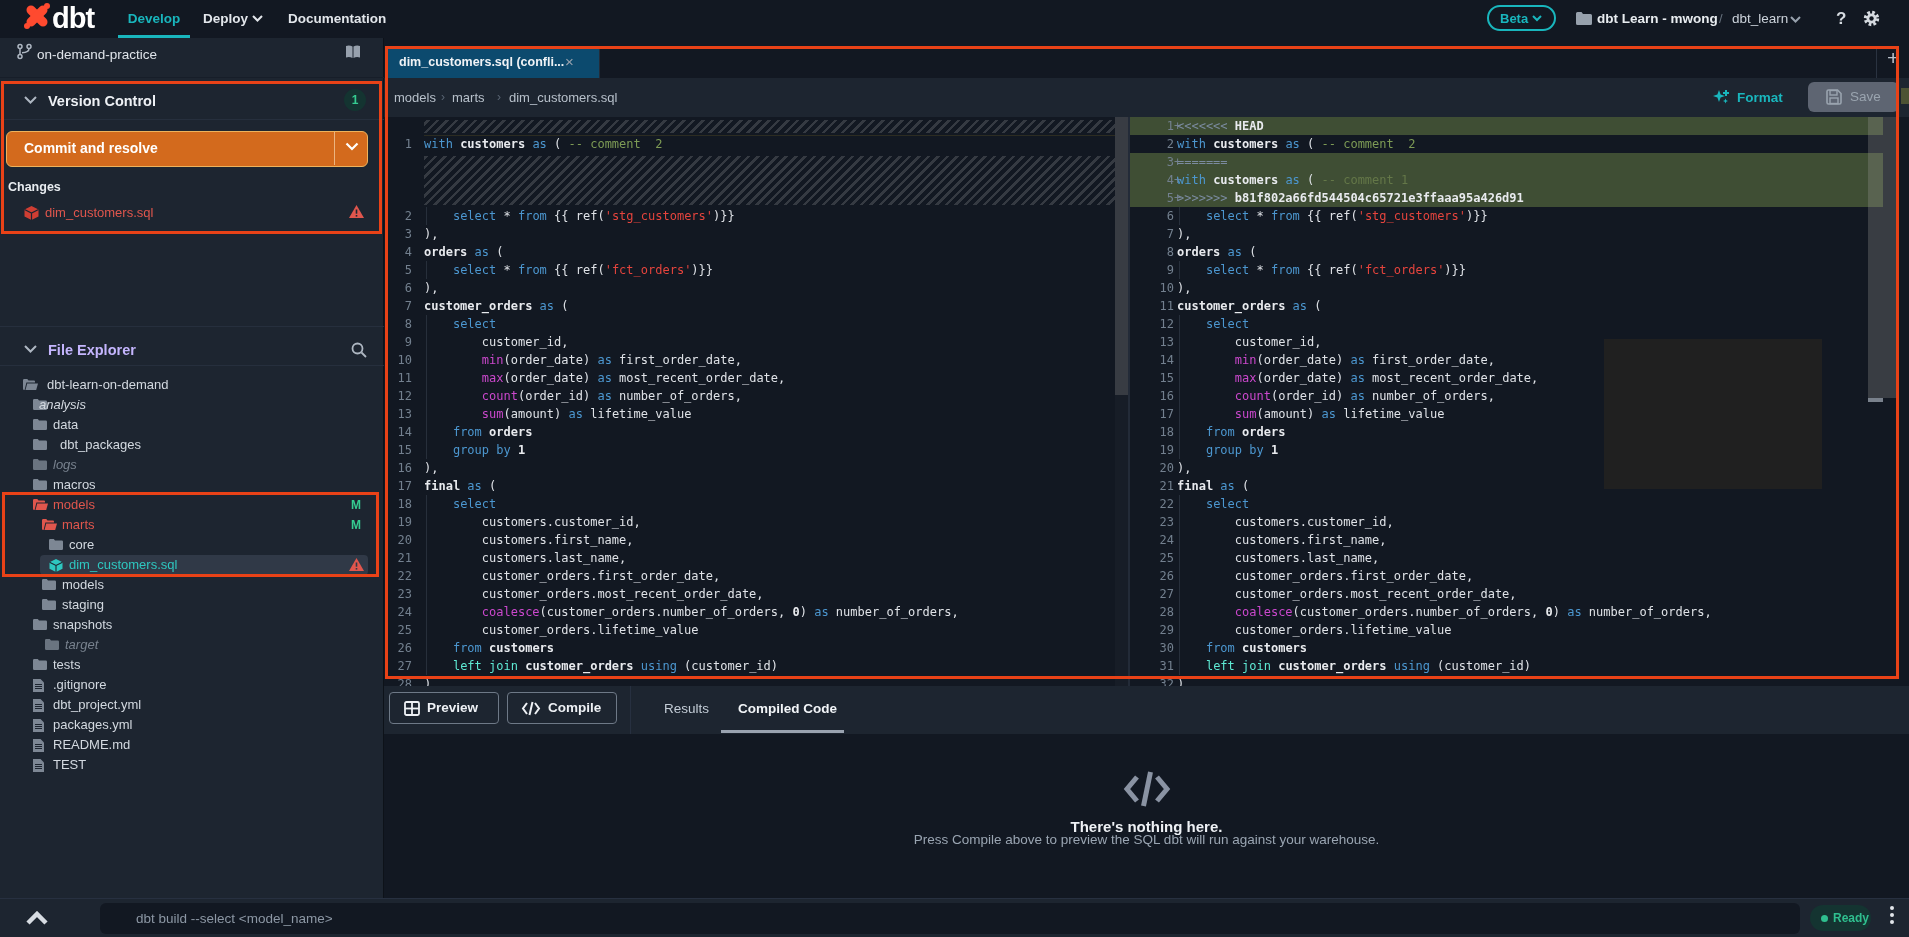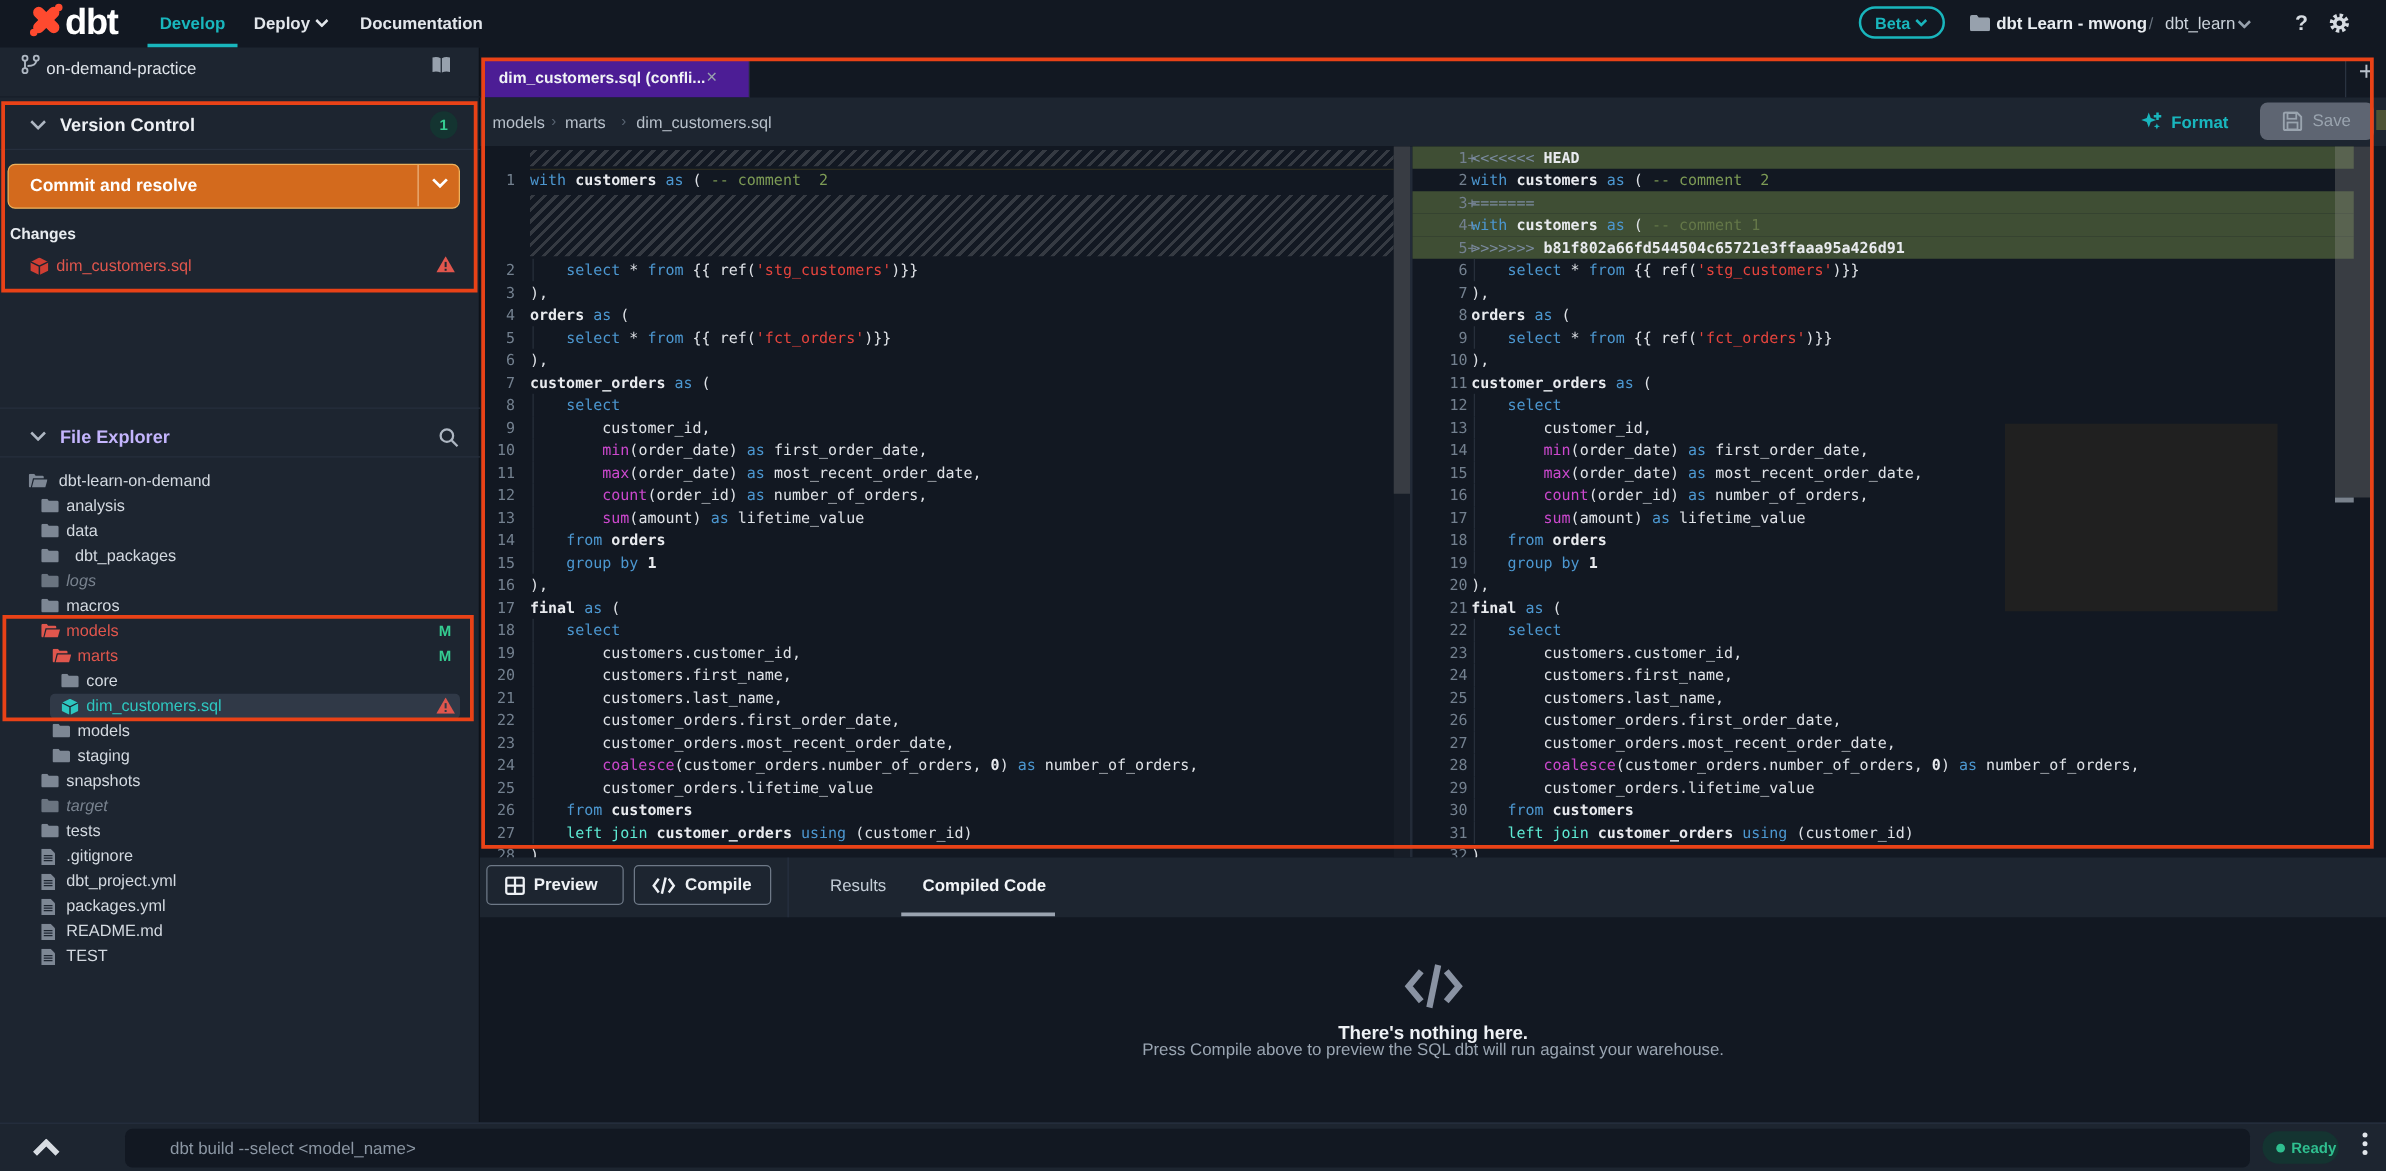--- a/index.html
+++ b/index.html
@@ -50,21 +50,21 @@
   .tree-icon { position:absolute; top:4px; }
   .tree-label { position:absolute; top:0; height:20px; line-height:20px; font-size:13px; color:#d3d9e0; white-space:pre; }
   .tree-label.dim { color:#78828e; font-style:italic; }
   .tree-label.red { color:#e0564d; }
   .tree-label.teal { color:#2ec7c0; }
   .tree-badge { position:absolute; left:351px; top:0; width:14px; height:20px; line-height:20px; font-size:12px; font-weight:bold; color:#35cc91; }
   .tree-warn { position:absolute; left:349px; top:3px; }
 
   
   #tabstrip { position:absolute; left:384px; top:38px; width:1525px; height:40px; background:#121822; }
-  #tab-active { position:absolute; left:3px; top:9px; width:213px; height:31px; background:#4c1d95; border-right:1px solid #232c39; }
+  #tab-active { position:absolute; left:3px; top:9px; width:213px; height:31px; background:#0c4a6e; border-right:1px solid #232c39; }
   #tab-label { position:absolute; left:12px; top:0; width:168px; height:31px; line-height:31px; font-size:12.5px; font-weight:bold; color:#f0f3f6; white-space:nowrap; overflow:hidden; }
   #tab-close { position:absolute; left:178px; top:0; height:31px; line-height:29px; font-size:15px; color:#98a2ae; }
   #tab-plus { position:absolute; left:1503px; top:6px; font-size:21px; color:#b9c1cb; line-height:28px; }
   #tab-divider2 { position:absolute; left:1492px; top:9px; width:1px; height:31px; background:#2a3341; }
 
   #crumbbar { position:absolute; left:384px; top:78px; width:1525px; height:39px; background:#1d2530; }
   .crumb { position:absolute; top:0; height:39px; line-height:39px; font-size:13px; color:#b7c0ca; }
   .crumb-sep { color:#596573; font-size:12px; }
   #format-btn { position:absolute; left:1328px; top:0; height:39px; }
   #format-label { position:absolute; left:25px; top:0; height:39px; line-height:39px; font-size:13.5px; font-weight:bold; color:#19b6bd; }
@@ -257,21 +257,21 @@
             </svg>
           </span>
           <span class="tree-label" style="left: 47px;">dbt-learn-on-demand</span>
         </div>
         <div class="tree-row" style="top: 20px;">
           <span class="tree-icon" style="left: 33px;">
             <svg width="14" height="11" viewBox="0 0 14 11">
               <path d="M0 1.2 Q0 0 1.2 0 L4.8 0 L6 1.6 L12.8 1.6 Q14 1.6 14 2.8 L14 9.8 Q14 11 12.8 11 L1.2 11 Q0 11 0 9.8 Z" fill="#7d8794"></path>
             </svg>
           </span>
-          <span class="tree-label" style="left: 53px;">analysis</span>
+          <span class="tree-label" style="left: 39px; font-style: italic;">analysis</span>
         </div>
         <div class="tree-row" style="top: 40px;">
           <span class="tree-icon" style="left: 33px;">
             <svg width="14" height="11" viewBox="0 0 14 11">
               <path d="M0 1.2 Q0 0 1.2 0 L4.8 0 L6 1.6 L12.8 1.6 Q14 1.6 14 2.8 L14 9.8 Q14 11 12.8 11 L1.2 11 Q0 11 0 9.8 Z" fill="#7d8794"></path>
             </svg>
           </span>
           <span class="tree-label" style="left: 53px;">data</span>
         </div>
         <div class="tree-row" style="top: 60px;">
@@ -360,21 +360,21 @@
           <span class="tree-label" style="left: 62px;">staging</span>
         </div>
         <div class="tree-row" style="top: 240px;">
           <span class="tree-icon" style="left: 33px;">
             <svg width="14" height="11" viewBox="0 0 14 11">
               <path d="M0 1.2 Q0 0 1.2 0 L4.8 0 L6 1.6 L12.8 1.6 Q14 1.6 14 2.8 L14 9.8 Q14 11 12.8 11 L1.2 11 Q0 11 0 9.8 Z" fill="#7d8794"></path>
             </svg>
           </span>
           <span class="tree-label" style="left: 53px;">snapshots</span>
         </div>
-        <div class="tree-row" style="top: 260px;">
+        <div class="tree-row" style="top: 260px; margin-left: 12px;">
           <span class="tree-icon" style="left: 33px;">
             <svg width="14" height="11" viewBox="0 0 14 11">
               <path d="M0 1.2 Q0 0 1.2 0 L4.8 0 L6 1.6 L12.8 1.6 Q14 1.6 14 2.8 L14 9.8 Q14 11 12.8 11 L1.2 11 Q0 11 0 9.8 Z" fill="#6a7480"></path>
             </svg>
           </span>
           <span class="tree-label dim" style="left: 53px;">target</span>
         </div>
         <div class="tree-row" style="top: 280px;">
           <span class="tree-icon" style="left: 33px;">
             <svg width="14" height="11" viewBox="0 0 14 11">

